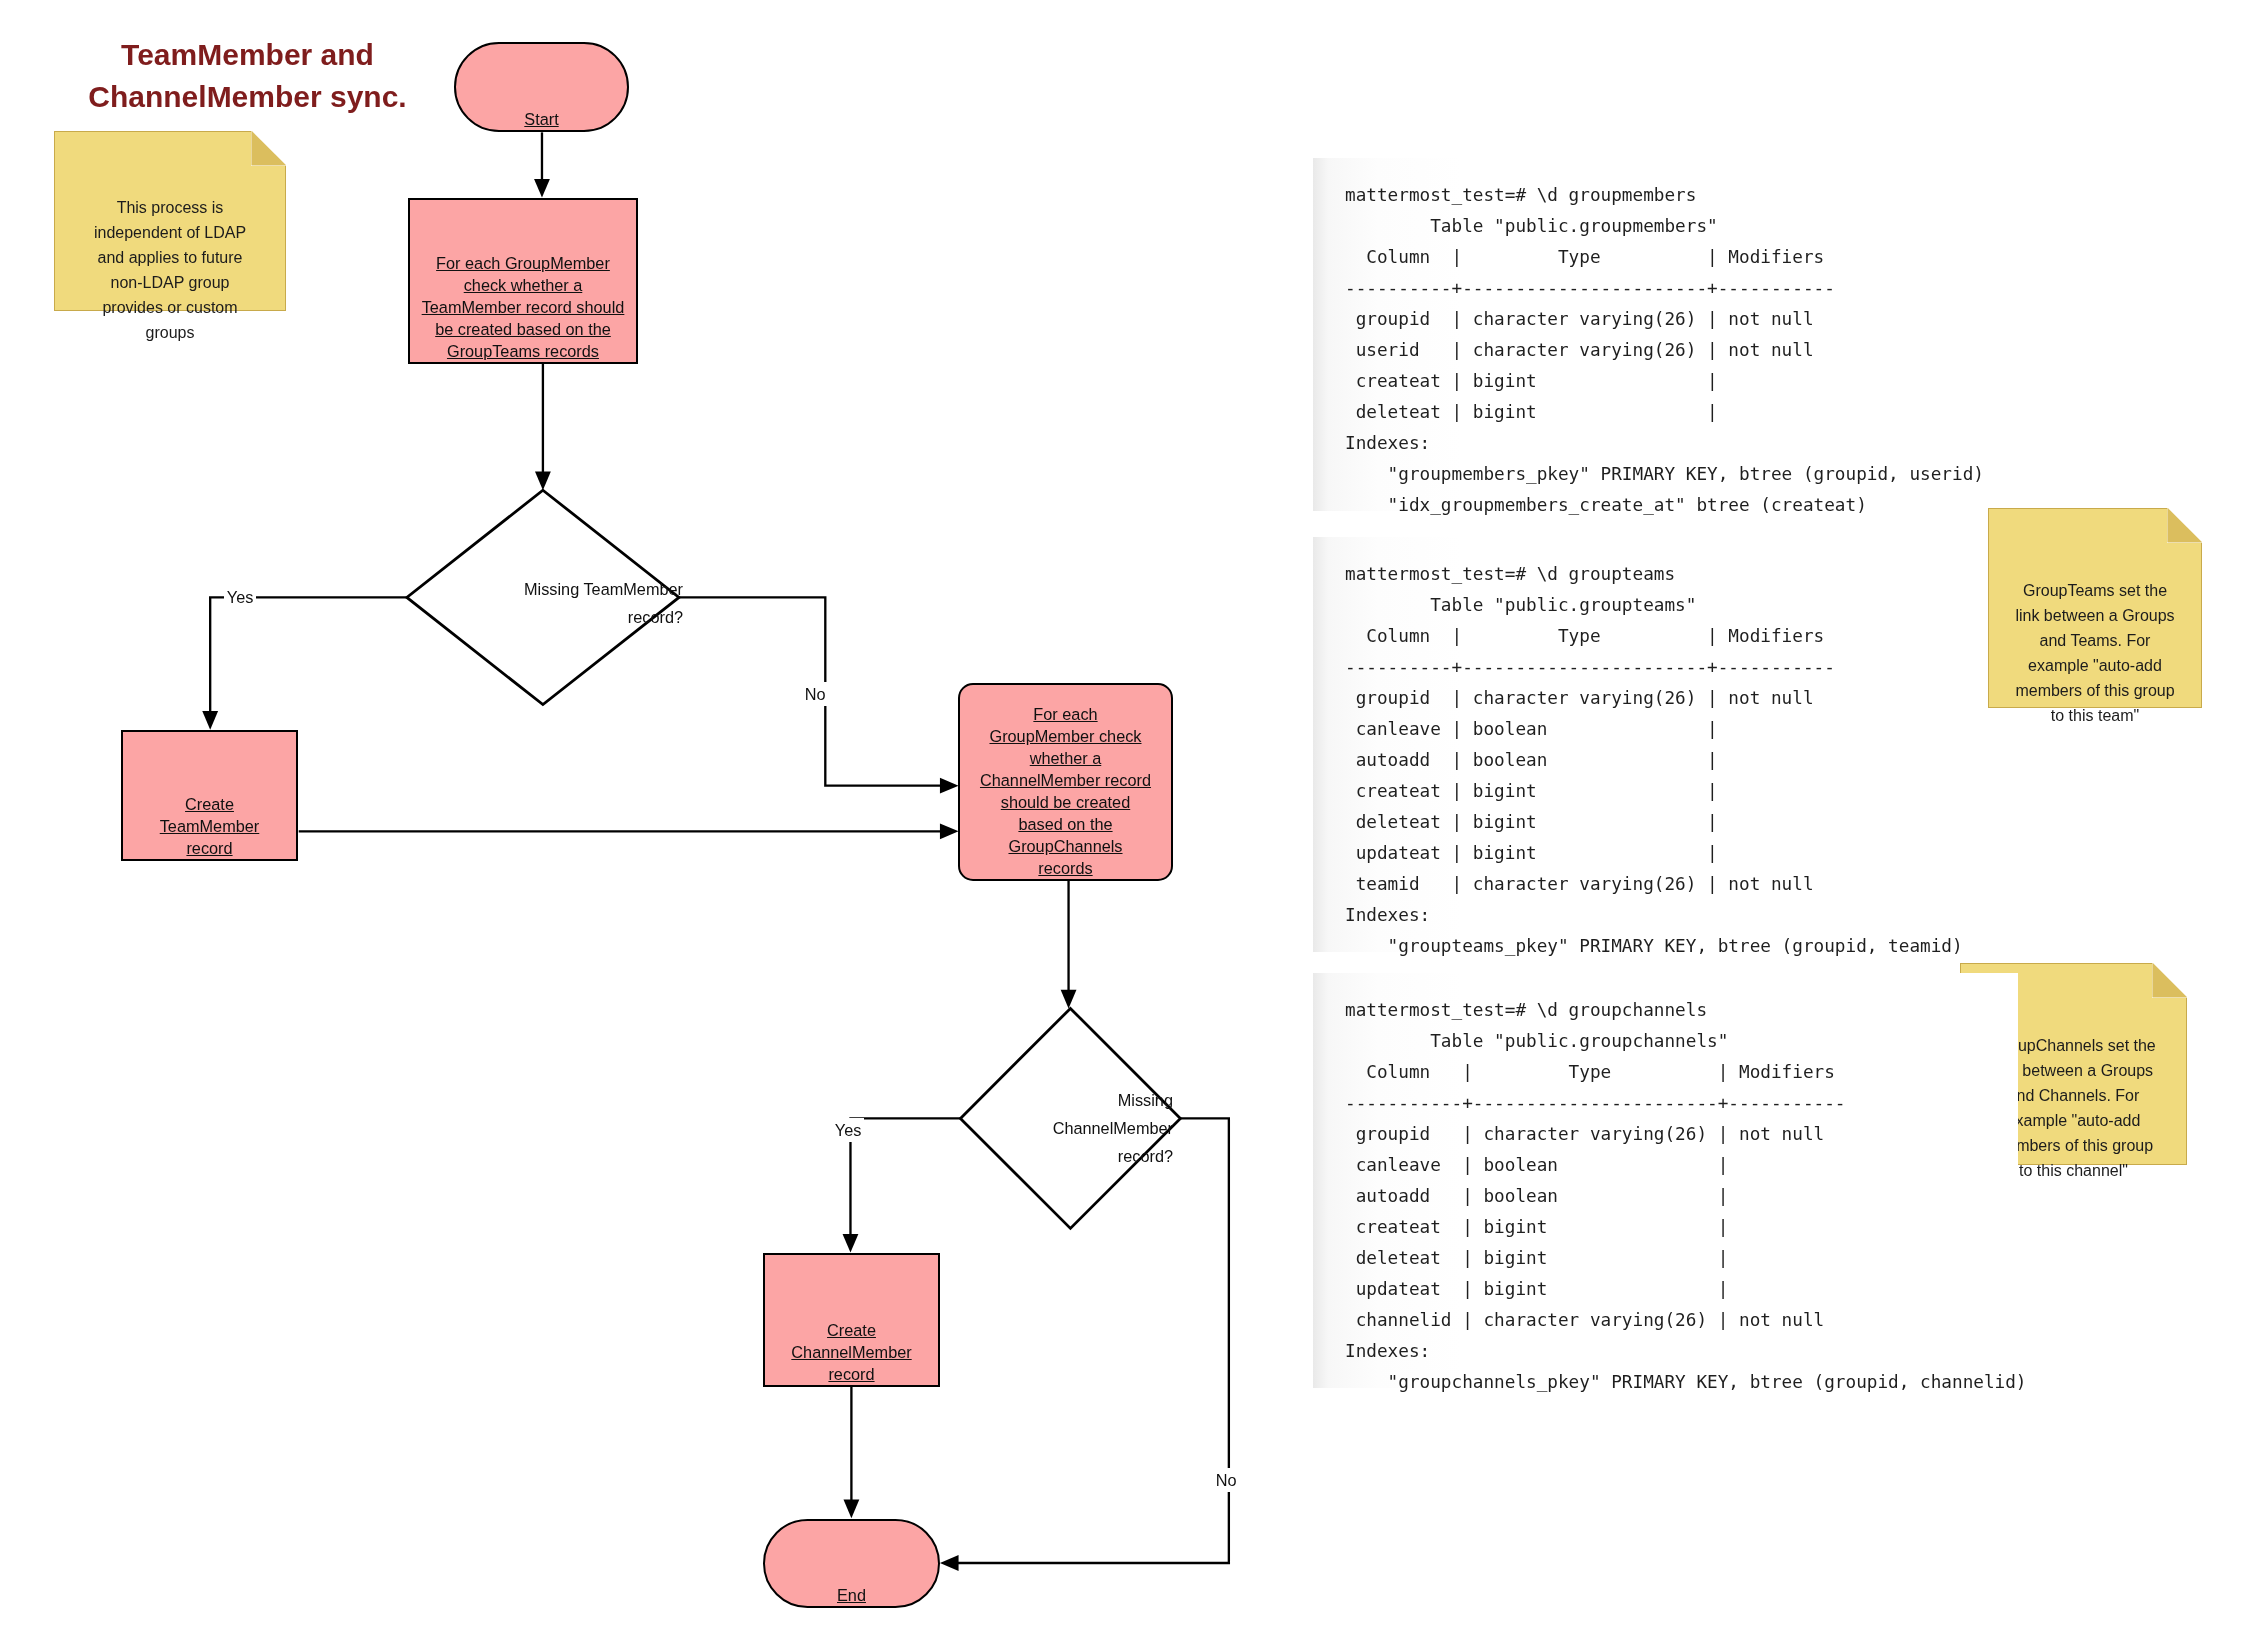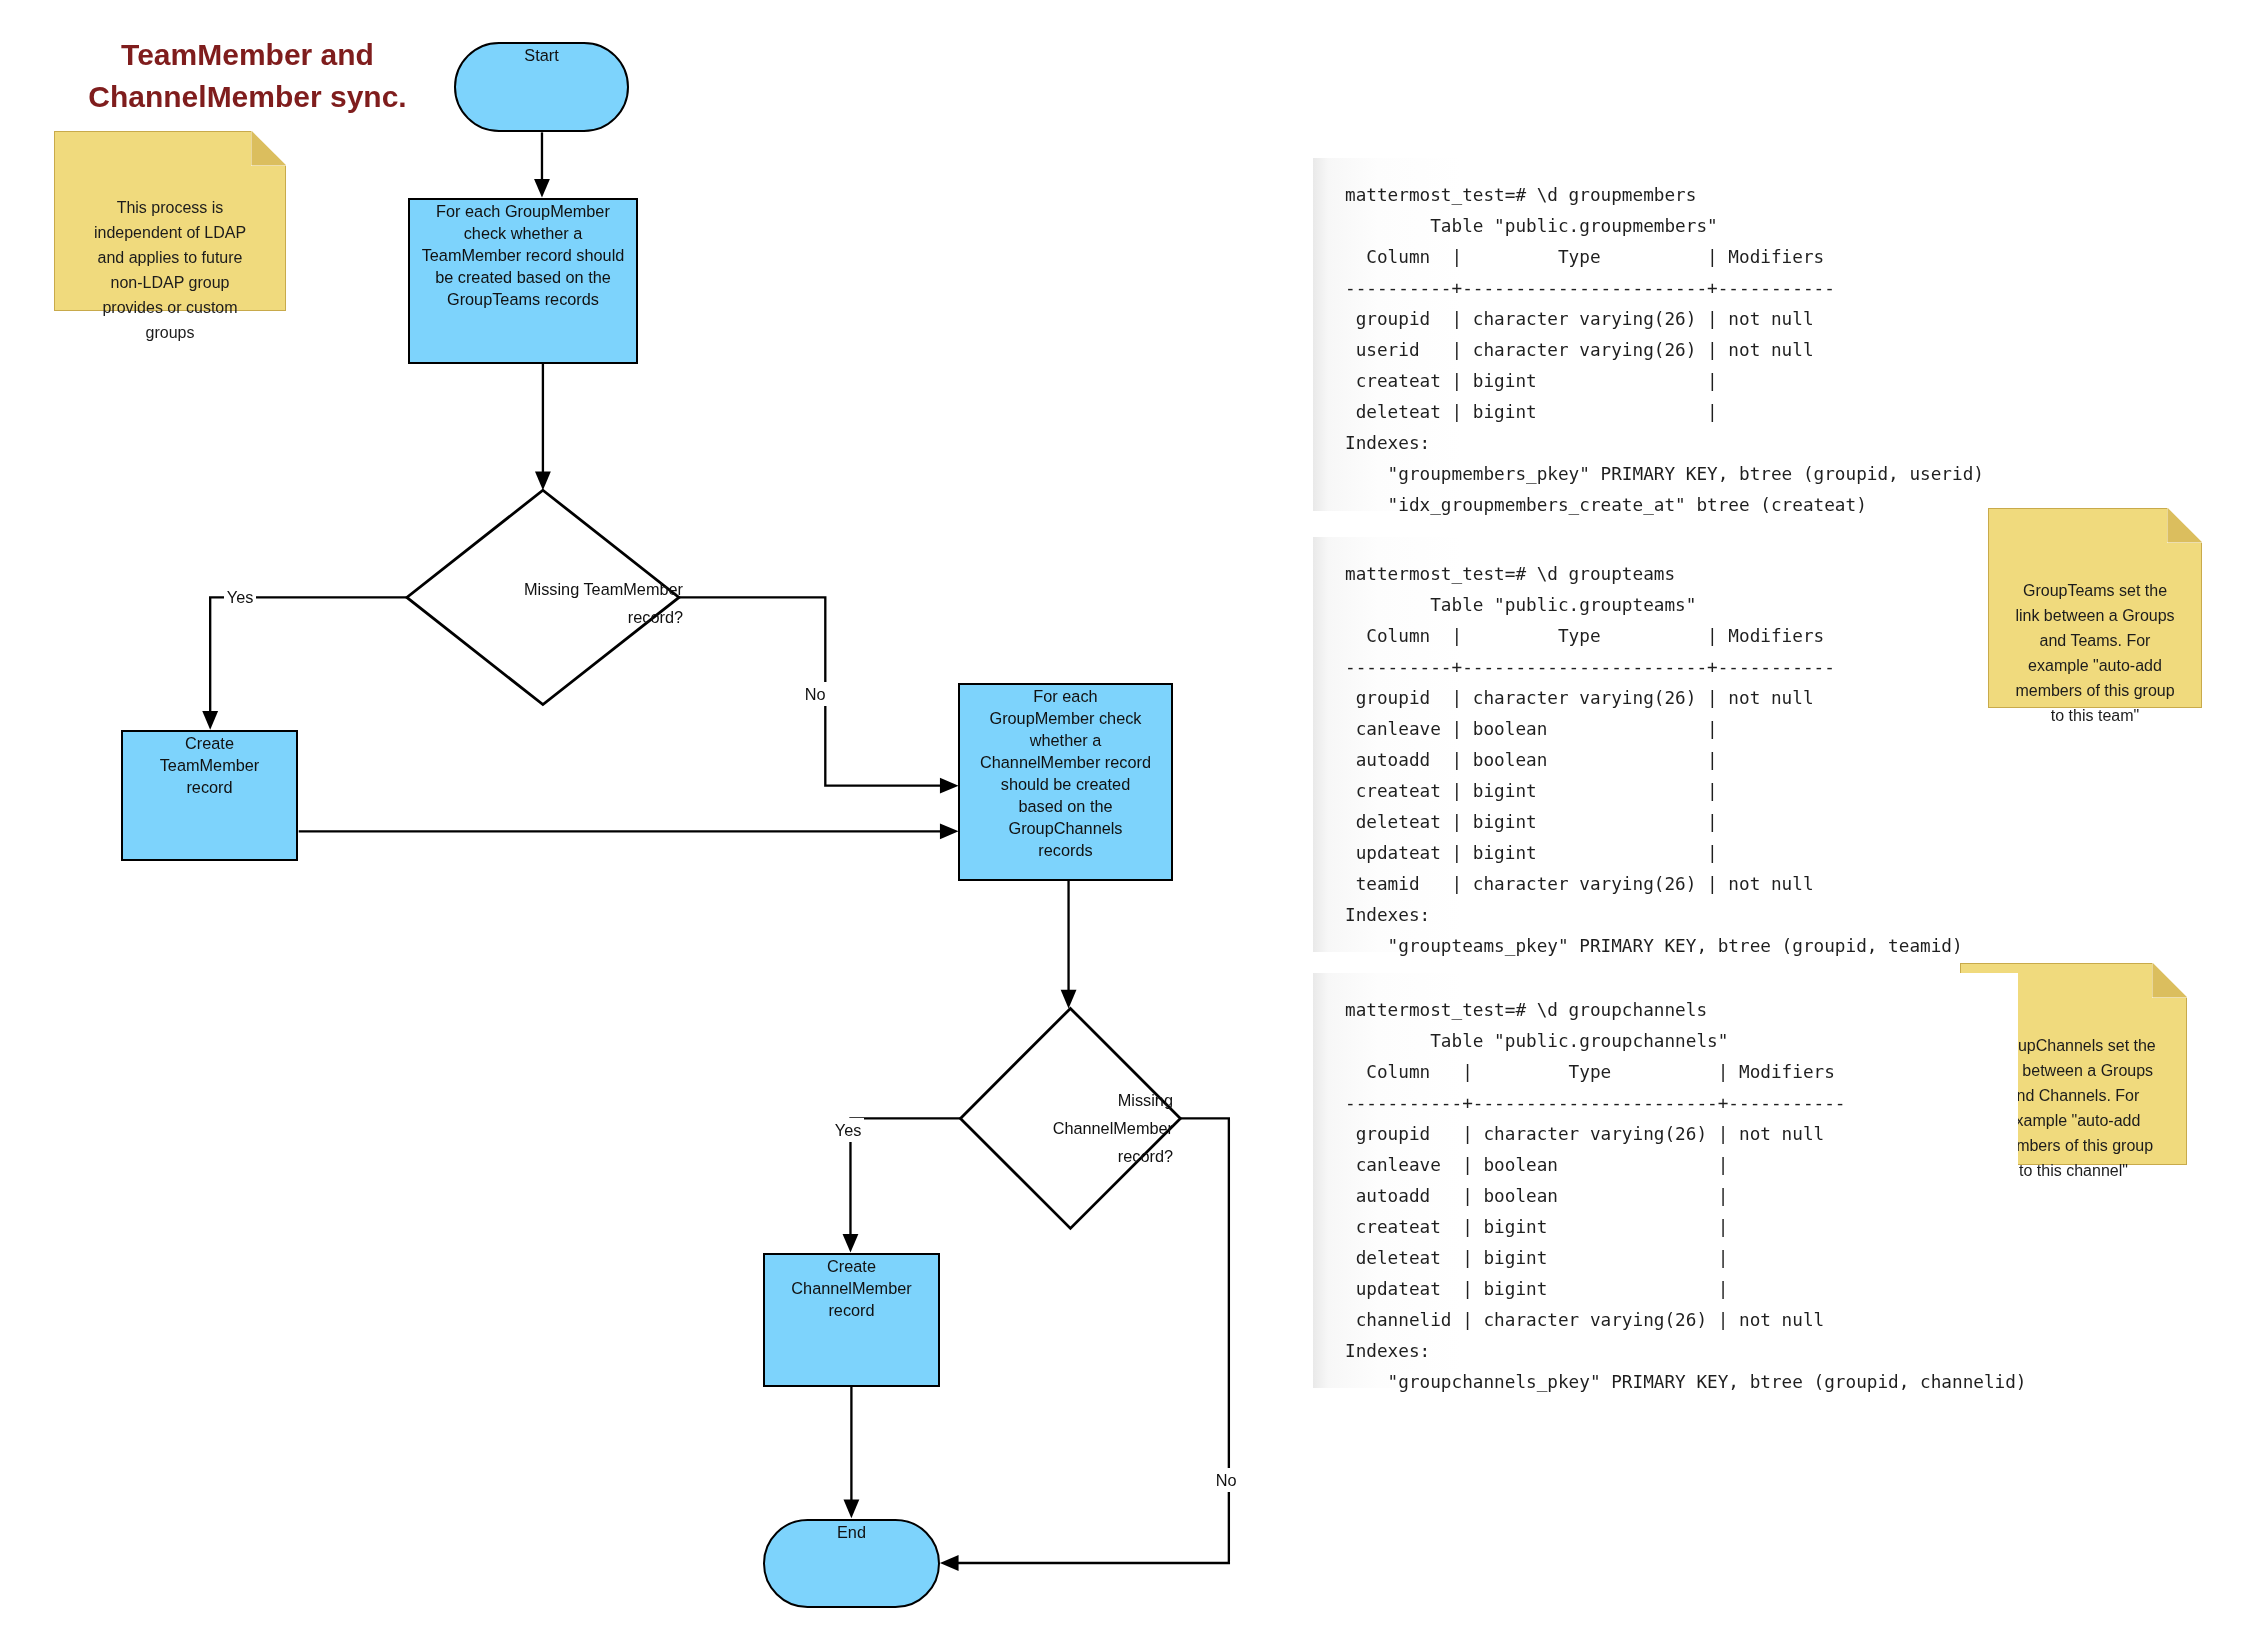--- a/index.html
+++ b/index.html
@@ -11,30 +11,30 @@
   svg.edges { position:absolute; left:0; top:0; width:2262px; height:1631px; }
 
   .title {
     position:absolute; left:75px; top:34px; width:345px;
     font-size:30px; font-weight:bold; line-height:42px;
     text-align:center; white-space:pre-line; color:#7f1d1d;
   }
 
   
   .node {
-    position:absolute; background:#7dd3fc; border:2.8px solid #000;
-    display:flex; align-items:flex-start; justify-content:center;
+    position:absolute; background:#fca5a5; border:2.8px solid #000;
+    display:flex; align-items:flex-end; justify-content:center;
     text-align:center; font-size:16.3px; line-height:1.35;
-    white-space:pre-line; box-sizing:border-box;
+    white-space:pre-line; box-sizing:border-box;text-decoration:underline;
   }
   .terminator { border-radius:45px; }
   .n-start  { left:454px; top:42px;   width:175px; height:90px; }
   .n-proc1  { left:408px; top:198px;  width:230px; height:166px; }
   .n-createtm { left:121px; top:730px; width:177px; height:131px; }
-  .n-proc2  { left:958px; top:683px; width:215px; height:198px; }
+  .n-proc2  { left:958px; top:683px; width:215px; height:198px;border-radius:15px; }
   .n-createcm { left:763px; top:1253px; width:177px; height:134px; }
   .n-end    { left:763px; top:1519px; width:177px; height:89px; }
 
   
   .dtext {
     position:absolute; text-align:right; font-size:16.3px; line-height:28px;
     white-space:pre-line; pointer-events:none;
   }
   .d1 { left:403px;  top:575px;  width:280px; }
   .d2 { left:968px; top:1086px; width:205px; }

